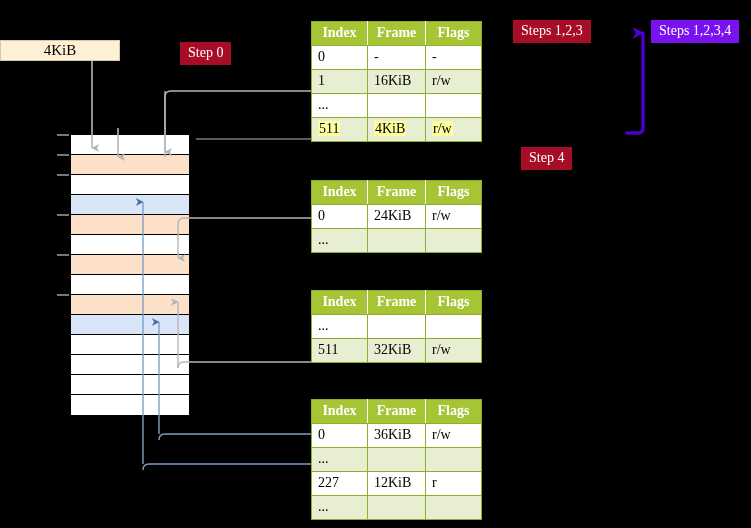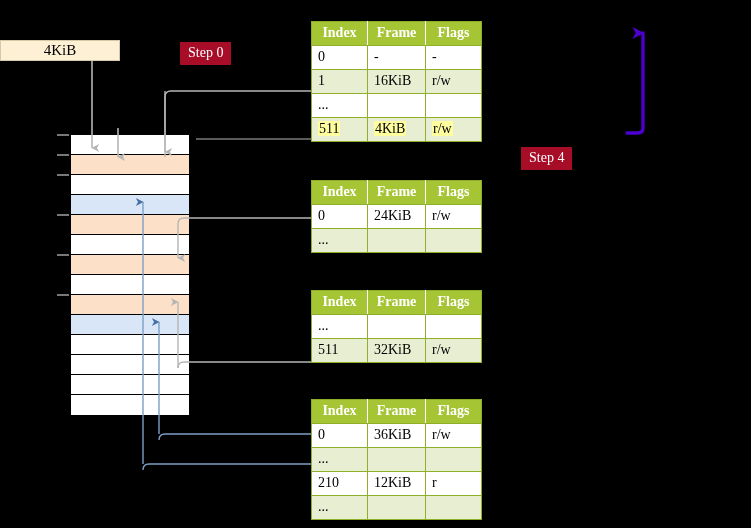--- a/index.html
+++ b/index.html
@@ -152,21 +152,27 @@
     </div>
 
   <div class="kib-box" style="left:0px; top:40px; width:120px; height:21px;">
     <span>4KiB</span>
   </div>
 
   <div class="badge badge-red" style="left:180px; top:42px;">
     <span>Step 0</span>
   </div>
 
-
+  <div class="badge badge-red" style="left:513px; top:20px;">
+    <span>Steps 1,2,3</span>
+  </div>
+
+  <div class="badge badge-purple" style="left:651px; top:20px;">
+    <span>Steps 1,2,3,4</span>
+  </div>
 
   <div class="badge badge-red" style="left:521px; top:147px;">
     <span>Step 4</span>
   </div>
 
   <table class="ptable" id="tbl-pml4" style="left:311px; top:21px; width:170px;">
     <thead>
       <tr>
         <th class="c-index">Index</th>
         <th class="c-frame">Frame</th>
@@ -254,21 +260,21 @@
         <td><span>0</span></td>
         <td><span>36KiB</span></td>
         <td><span>r/w</span></td>
       </tr>
       <tr class="row-even">
         <td><span>...</span></td>
         <td><span></span></td>
         <td><span></span></td>
       </tr>
       <tr class="row-odd">
-        <td><span>210</span></td>
+        <td><span>227</span></td>
         <td><span>12KiB</span></td>
         <td><span>r</span></td>
       </tr>
       <tr class="row-even">
         <td><span>...</span></td>
         <td><span></span></td>
         <td><span></span></td>
       </tr>
     </tbody>
   </table>

